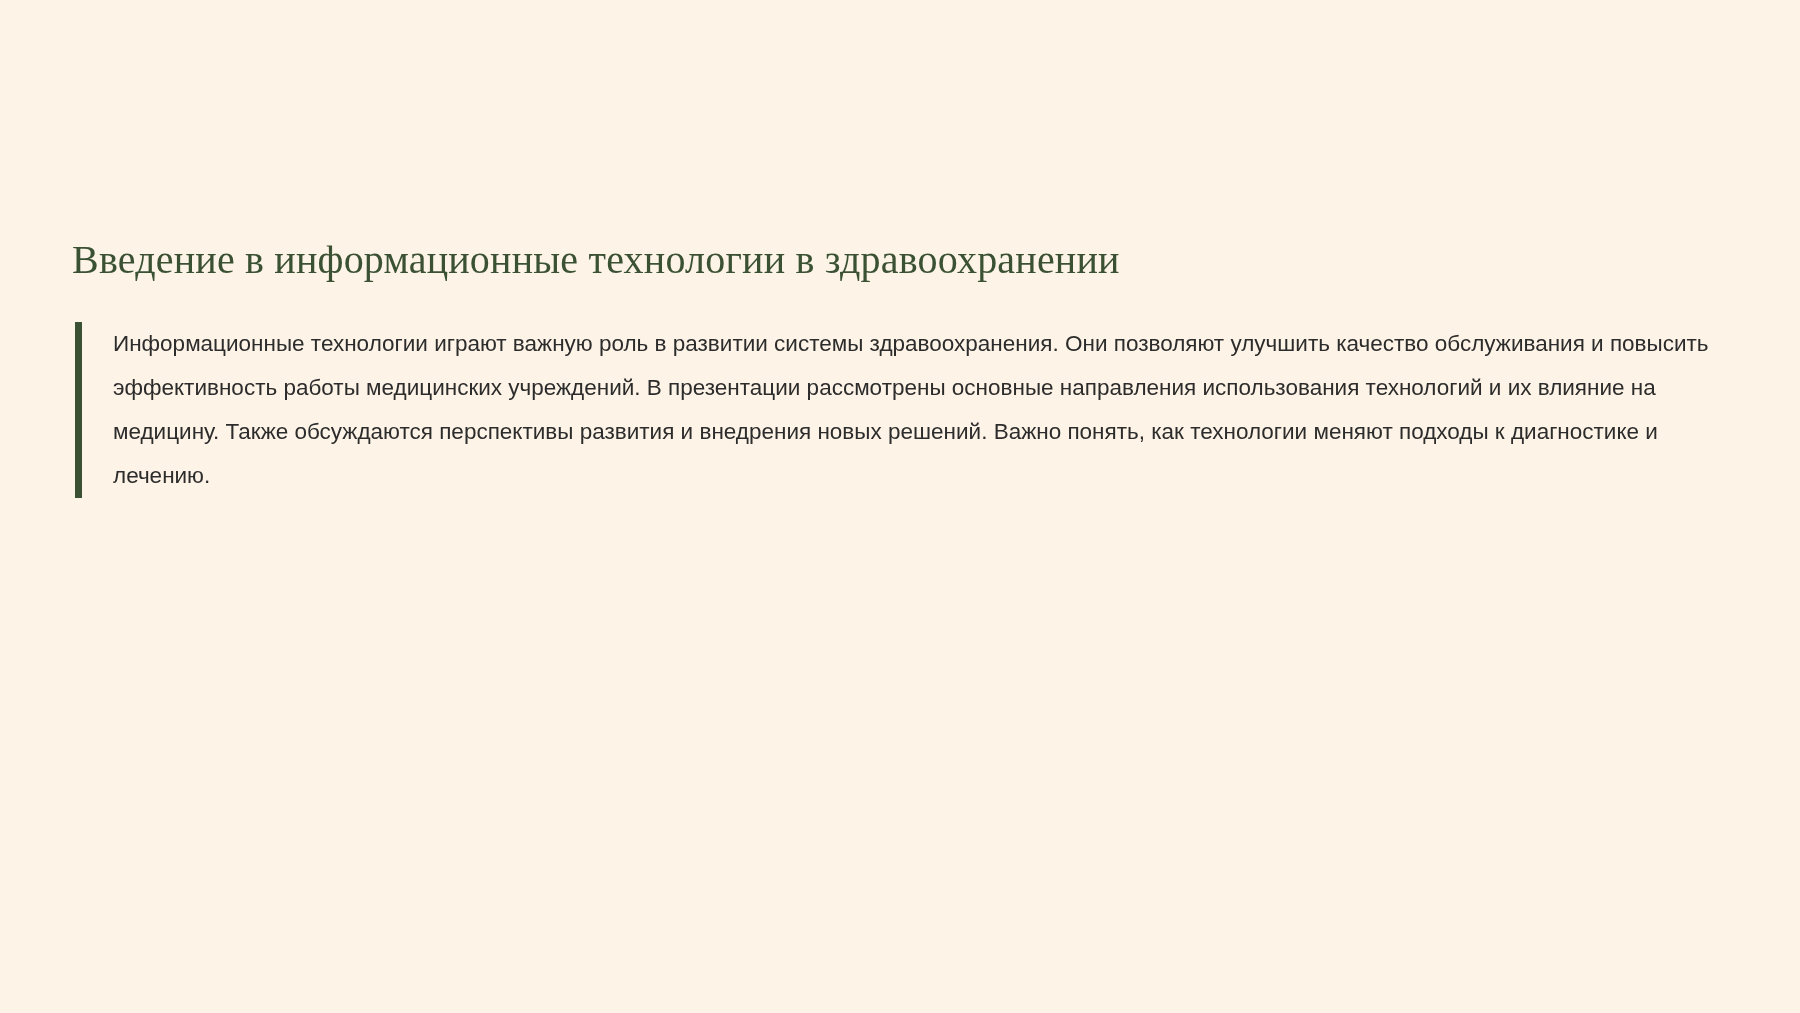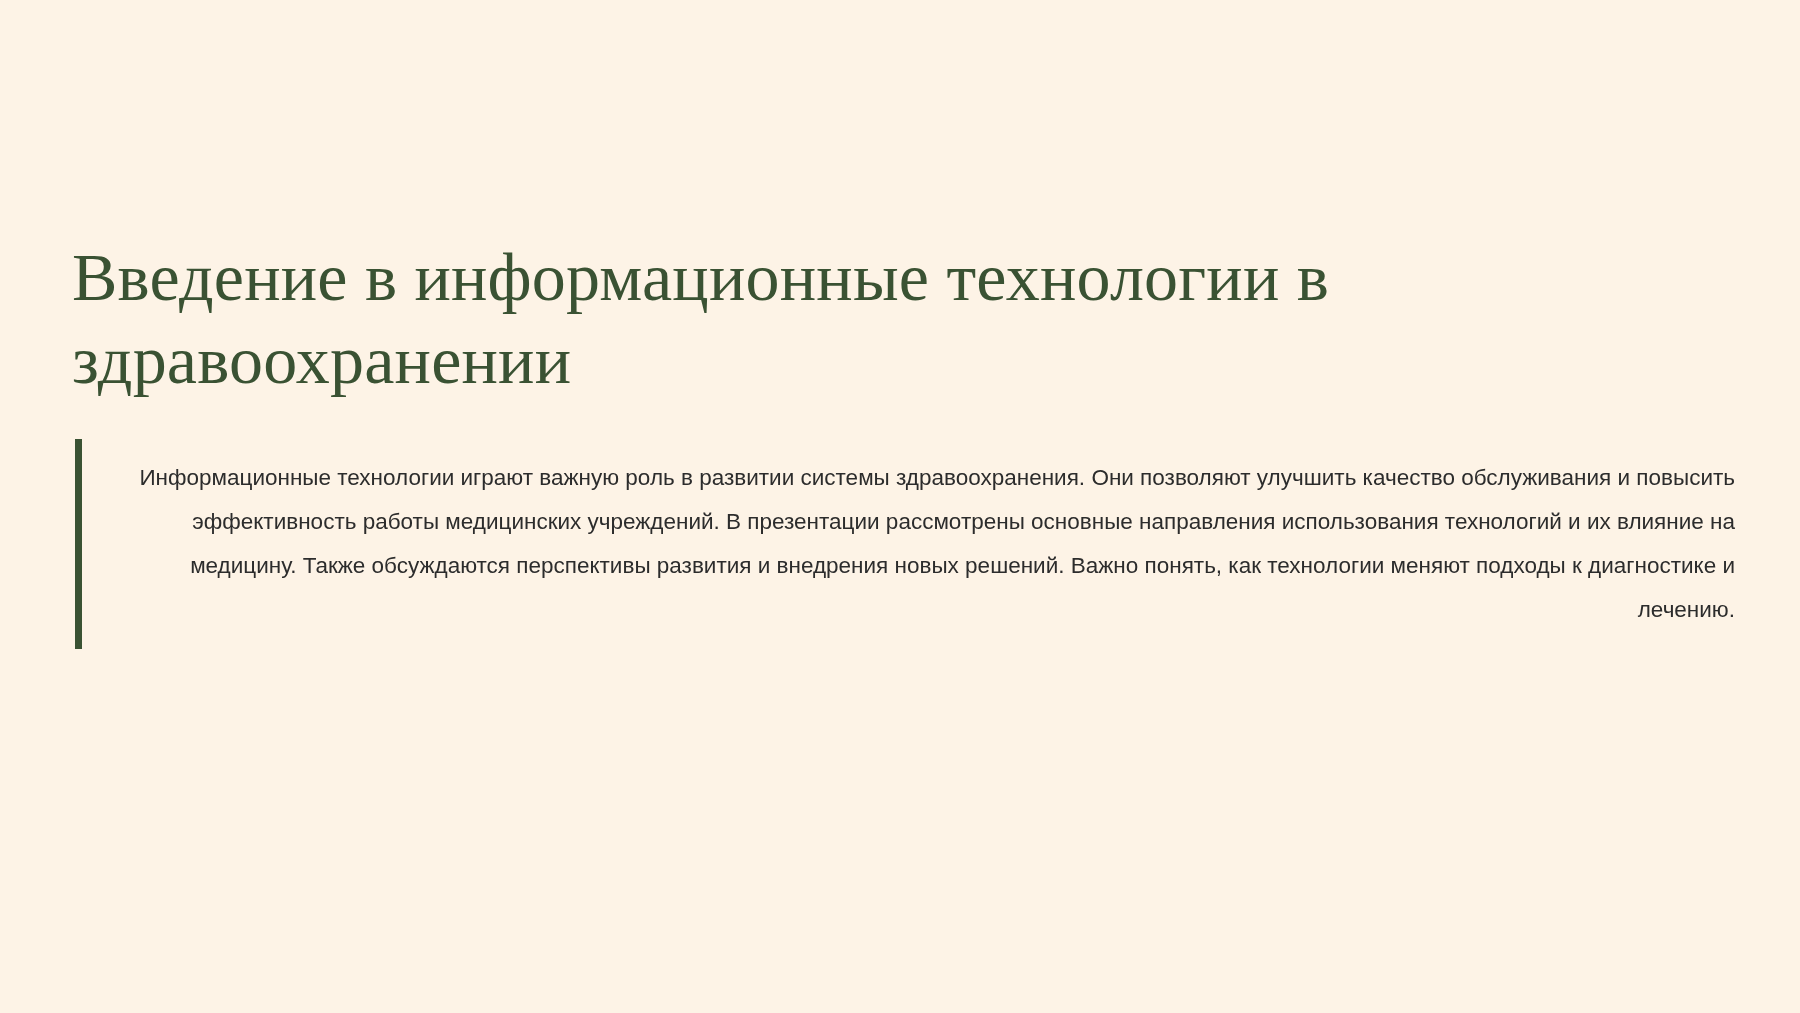--- a/index.html
+++ b/index.html
@@ -21,21 +21,21 @@
     box-sizing: border-box;
   }
   .slide-content {
     position: absolute;
     left: 72px;
     top: 236px;
     width: 1690px;
   }
   .slide-title {
     font-family: "Liberation Serif", "DejaVu Serif", serif;
-    font-size: 68px;
+    font-size: 40px;
     line-height: 1.22;
     font-weight: 400;
     color: #3A5233;
     letter-spacing: 0.2px;
     margin: 0 0 0 0;
     max-width: 1260px;
   }
   .body-block {
     display: flex;
     align-items: stretch;
@@ -47,25 +47,24 @@
     width: 7px;
     background: #3A5233;
     border-radius: 0px;
     margin-left: 3px;
   }
   .body-text {
     font-family: "Liberation Sans", "DejaVu Sans", sans-serif;
     font-size: 22.5px;
     line-height: 44px;
     color: #2C2C2C;
-    margin: 17px;
+    margin: 0;
     padding-left: 31px;
     max-width: 1640px;
     font-weight: 400;
-    text-align: right;
   }
 </style>
 </head>
 <body>
 
 <div class="slide">
   <div class="slide-content">
 
     <h1 class="slide-title">Введение в информационные технологии в здравоохранении</h1>
 

